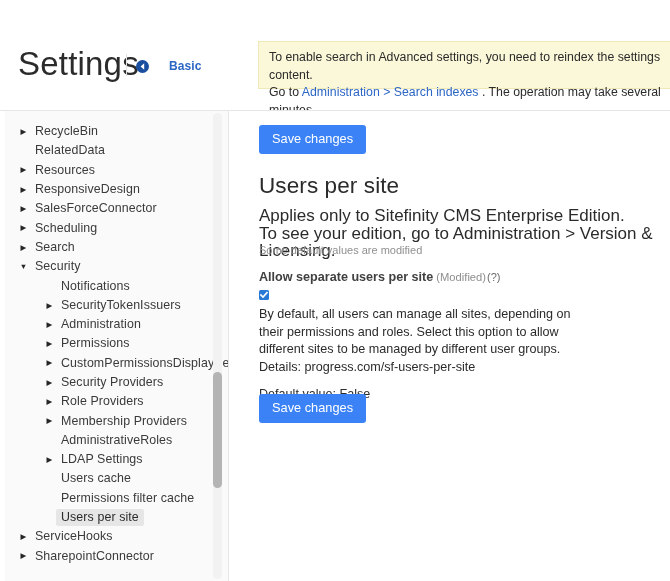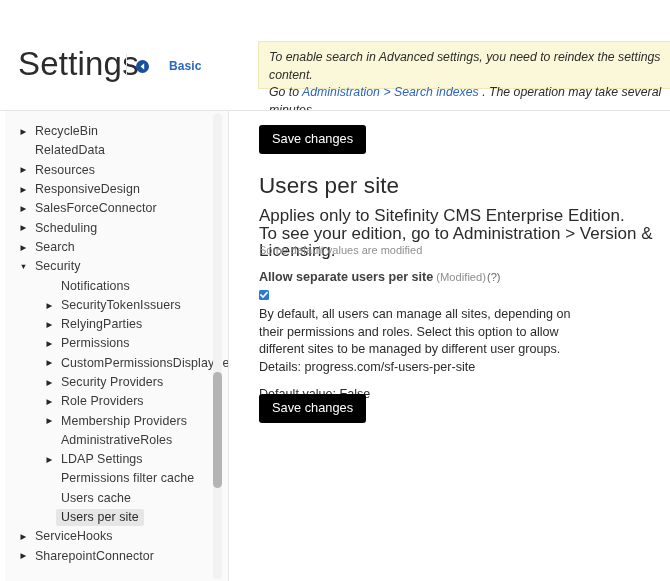--- a/index.html
+++ b/index.html
@@ -78,21 +78,20 @@
     width: 412px;
     height: 48px;
     box-sizing: border-box;
     background: #fbf8d9;
     border: 1px solid #efe9b8;
     border-right: none;
     padding: 7px 8px 0 10px;
     font-size: 12.3px;
     line-height: 17.5px;
     color: #2b2b2b;
-    font-style: italic;
   }
   .banner a {
     color: #2c66c4;
     text-decoration: none;
     cursor: pointer;
   }
 
   
   .header-rule {
     position: absolute;
@@ -178,21 +177,21 @@
     left: 229px;
     top: 111px;
     width: 441px;
     height: 470px;
     background: #ffffff;
   }
   .btn-save {
     position: absolute;
     display: inline-block;
     padding: 7px 13px 8px 13px;
-    background: #000000;
+    background: #3b82f6;
     color: #ffffff;
     font-size: 12.8px;
     font-weight: 400;
     border: none;
     border-radius: 3px;
     cursor: pointer;
     font-family: "Liberation Sans", sans-serif;
     line-height: 14px;
   }
   .btn-save-top { left: 30px; top: 14px; }
@@ -337,21 +336,21 @@
       <div class="tree-item lvl1">
         <span class="tree-arrow"></span>
         <span class="tree-label">Notifications</span>
       </div>
       <div class="tree-item lvl1">
         <span class="tree-arrow">▶</span>
         <span class="tree-label">SecurityTokenIssuers</span>
       </div>
       <div class="tree-item lvl1">
         <span class="tree-arrow">▶</span>
-        <span class="tree-label">RelyingParties</span>
+        <span class="tree-label">Administration</span>
       </div>
       <div class="tree-item lvl1">
         <span class="tree-arrow">▶</span>
         <span class="tree-label">Permissions</span>
       </div>
       <div class="tree-item lvl1">
         <span class="tree-arrow">▶</span>
         <span class="tree-label">CustomPermissionsDisplaySettings</span>
       </div>
       <div class="tree-item lvl1">
@@ -369,25 +368,25 @@
       <div class="tree-item lvl1">
         <span class="tree-arrow"></span>
         <span class="tree-label">AdministrativeRoles</span>
       </div>
       <div class="tree-item lvl1">
         <span class="tree-arrow">▶</span>
         <span class="tree-label">LDAP Settings</span>
       </div>
       <div class="tree-item lvl1">
         <span class="tree-arrow"></span>
+        <span class="tree-label">Users cache</span>
+      </div>
+      <div class="tree-item lvl1">
+        <span class="tree-arrow"></span>
         <span class="tree-label">Permissions filter cache</span>
-      </div>
-      <div class="tree-item lvl1">
-        <span class="tree-arrow"></span>
-        <span class="tree-label">Users cache</span>
       </div>
       <div class="tree-item lvl1 selected">
         <span class="tree-arrow"></span>
         <span class="tree-label">Users per site</span>
       </div>
       <div class="tree-item lvl0">
         <span class="tree-arrow">▶</span>
         <span class="tree-label">ServiceHooks</span>
       </div>
       <div class="tree-item lvl0">

